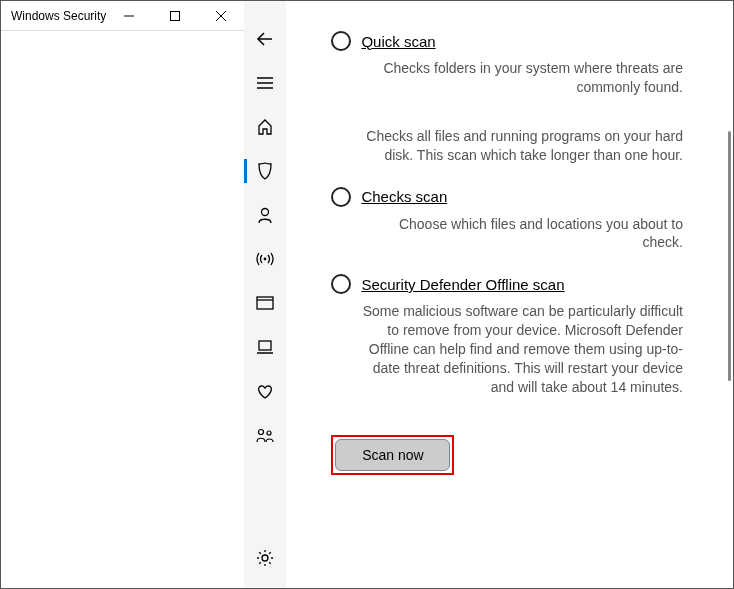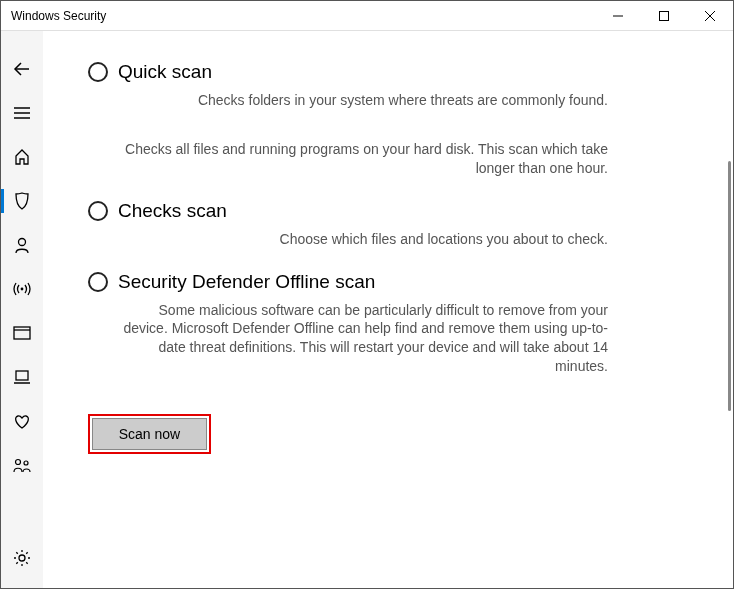--- a/index.html
+++ b/index.html
@@ -1,35 +1,35 @@
 <!DOCTYPE html>
 <html><head>
 <meta charset="utf-8">
 <style>
   * { box-sizing: border-box; }
   html, body { margin:0; padding:0; font-family:"Segoe UI", Arial, sans-serif; font-size:14px; color:#000; background:#fff; }
-  .window { width:734px; height:589px; border:1px solid #555; position:relative; display:flex; flex-direction:column; background:#fff; }
+  .window { width:734px; height:589px; border:1px solid #555; position:relative; display:flex; flex-direction:row; background:#fff; }
   .titlebar { height:30px; display:flex; align-items:center; border-bottom:1px solid #e0e0e0; background:#fff; }
   .titlebar .title { padding-left:10px; font-size:12px; flex:0 0 auto; }
   .titlebar .spacer { flex:1; }
   .titlebar .ctrl { width:46px; height:30px; display:flex; align-items:center; justify-content:center; }
   .titlebar .ctrl svg { display:block; }
   .body { flex:1; display:flex; position:relative; overflow:hidden; }
   .sidebar { width:42px; background:#f5f5f5; display:flex; flex-direction:column; align-items:center; padding-top:18px; gap:4px; position:relative; }
   .sidebar .navitem { width:42px; height:40px; display:flex; align-items:center; justify-content:center; position:relative; }
   .sidebar .navitem.selected::before { content:""; position:absolute; left:0; top:8px; bottom:8px; width:3px; background:#0078d4; }
   .sidebar .bottom { margin-top:auto; margin-bottom:10px; }
   .content { flex:1; padding:30px 50px 20px 45px; position:relative; }
   .radio-group { display:flex; flex-direction:column; gap:22px; }
   .radio-item { }
   .radio-head { display:flex; align-items:center; gap:10px; }
   .radio-circle { width:20px; height:20px; border:2px solid #222; border-radius:50%; display:flex; align-items:center; justify-content:center; flex:0 0 auto; }
   .radio-circle.checked { border-color:#0067c0; }
   .radio-circle .dot { width:10px; height:10px; border-radius:50%; background:#0067c0; }
-  .radio-label { font-size:19px; }
+  .radio-label { font-size:15px;text-decoration:underline; }
   .radio-desc { margin:8px 0 0 30px; font-size:14px; color:#555; max-width:490px; line-height:1.35;text-align:right; }
   .scan-btn { margin-top:38px; width:115px; height:32px; background:#ccc; border:1px solid #888; font-size:14px; display:flex; align-items:center; justify-content:center; cursor:pointer; }
   .highlight { border:2px solid #e30000; padding:2px; display:inline-block; }
   .scrollbar-track { position:absolute; right:2px; top:130px; width:3px; height:250px; background:#888; border-radius:2px; }
 </style>
 </head>
 <body>
 
 <div class="window">
 
@@ -165,21 +165,21 @@
           <div class="radio-head">
             <div class="radio-circle"></div>
             <span class="radio-label">Security Defender Offline scan</span>
           </div>
           <div class="radio-desc">Some malicious software can be particularly difficult to remove from your device. Microsoft Defender Offline can help find and remove them using up-to-date threat definitions. This will restart your device and will take about 14 minutes.</div>
         </div>
 
       </div>
 
       <div class="highlight" style="margin-top:38px;">
-        <div class="scan-btn" style="margin-top:0;">Scan now</div>
+        <div class="scan-btn" style="margin-top:0;border-radius:6px;">Scan now</div>
       </div>
 
     </div>
 
     <div class="scrollbar-track"></div>
 
   </div>
 </div>
 
 </body></html>

